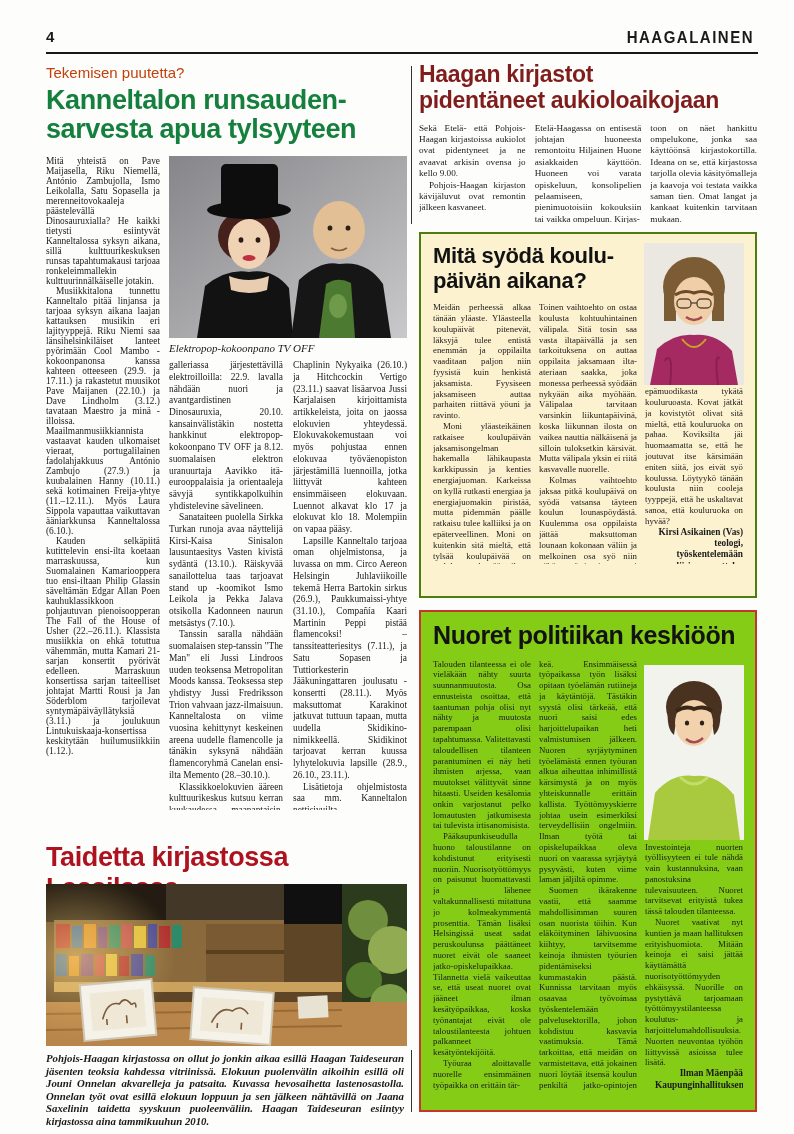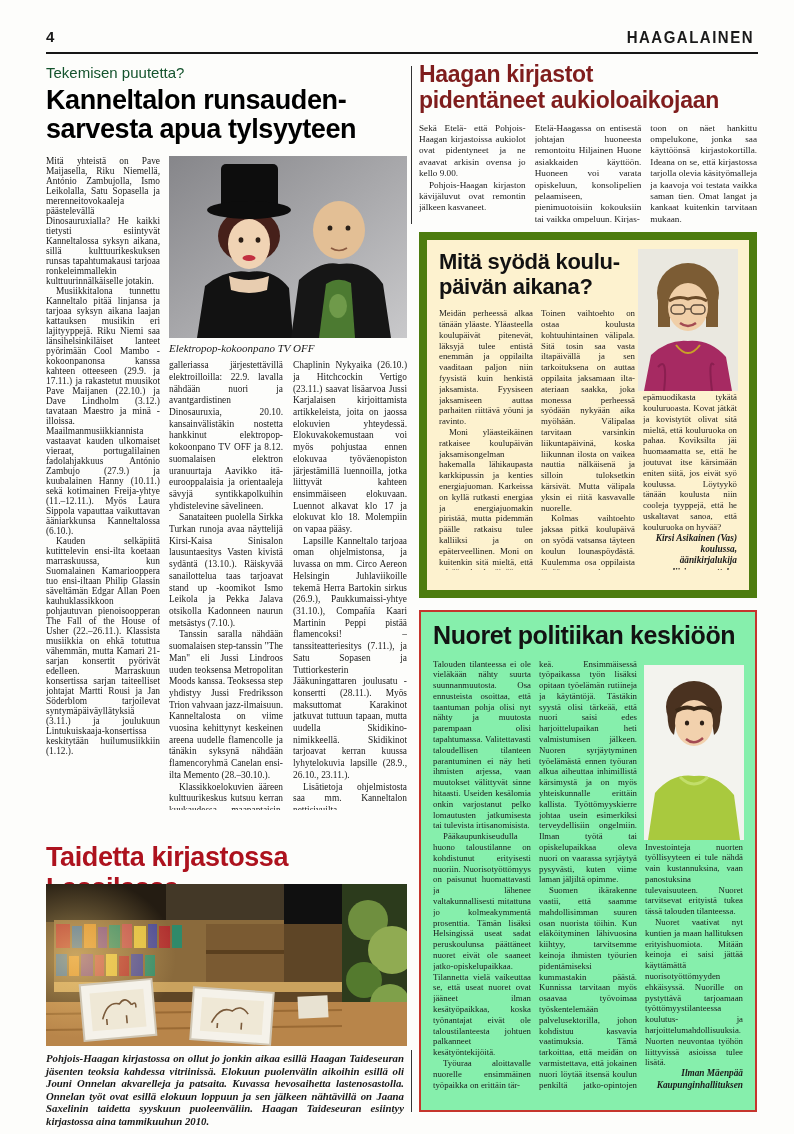--- a/index.html
+++ b/index.html
@@ -15,57 +15,57 @@
   .hdr-rule { position: absolute; left: 46px; top: 52px; width: 712px; height: 2px; background: #161616; }
 
   
   .ncol { text-align: justify; overflow: hidden; }
   .ncol p { margin: 0; text-indent: 10px; }
   .ncol p:first-child { text-indent: 0; }
   .prewrap { white-space: pre-line; }
 
   
   .sec-kanneltalo { position: absolute; left: 46px; top: 64px; width: 361px; }
-  .kicker { font: 15px "Liberation Sans", sans-serif; color: #14532d; }
+  .kicker { font: 15px "Liberation Sans", sans-serif; color: #c2410c; }
   .hl-red { font: bold 27px/1.06 "Liberation Sans", sans-serif; letter-spacing: -0.4px;
-            color: #000000; margin-top: 5px; }
+            color: #15803d; margin-top: 5px; }
   .kan-row { display: flex; gap: 9px; margin-top: 13px; }
   .kan-col1 { width: 114px; height: 662px; font-size: 9.4px; line-height: 10px; }
   .kan-right { width: 238px; }
   .photo-caption { font: italic 11px/14px "Liberation Serif", serif; margin: 3px 0 5px; }
   .kan-cols { display: flex; gap: 10px; }
   .kan-cols .ncol { width: 114px; height: 450px; font-size: 9.4px; line-height: 11.7px; }
 
   
   .vdiv1 { position: absolute; left: 411px; top: 66px; width: 1px; height: 158px; background: #333; }
   .vdiv2 { position: absolute; left: 411px; top: 1050px; width: 1px; height: 62px; background: #333; }
 
   
   .sec-kirjastot { position: absolute; left: 419px; top: 62px; width: 338px; }
   .hl-purple { font: bold 23px/1.12 "Liberation Sans", sans-serif; letter-spacing: -0.3px; color: #7f1d1d; }
   .kirj-cols { display: flex; gap: 9px; margin-top: 9px; }
   .kirj-cols .ncol { flex: 1; height: 100px; font-size: 9.2px; line-height: 11.4px; }
 
   
   .opbox { position: absolute; left: 419px; width: 338px; padding: 10px 12px; }
-  .box-koulu { top: 232px; height: 366px; background: #fdf2cf; border: 8px solid #4d7c0f; }
-  .box-nuoret { top: 610px; height: 502px; background: #86efac; border: 2px solid #c5352d; }
+  .box-koulu { top: 232px; height: 366px; background: #fdf2cf; border: 2px solid #4d7c0f; }
+  .box-nuoret { top: 610px; height: 502px; background: #84cc16; border: 2px solid #c5352d; }
   .hl-box { font: bold 22px/1.12 "Liberation Sans", sans-serif; letter-spacing: -0.3px; color: #121212; }
   .hl-box-big { font: bold 25px/1.1 "Liberation Sans", sans-serif; letter-spacing: -0.4px; color: #121212; }
   .box-cols { display: flex; gap: 8px; margin-top: 9px; }
   .box-cols .ncol { flex: 1; font-size: 8.8px; line-height: 10.8px; }
   .box-koulu .box-cols .ncol { height: 262px; }
   .box-nuoret .box-cols .ncol { height: 432px; }
   .col3-flex { display: flex; flex-direction: column; }
   .box-koulu .spacer { height: 84px; flex: none; }
   .box-nuoret .spacer { height: 183px; flex: none; }
   .boxphoto { position: absolute; right: 11px; }
   .box-koulu .boxphoto { top: 9px; }
   .box-nuoret .boxphoto { top: 53px; }
-  .sig { margin-top: auto; text-align: right; font-weight: bold; font-size: 9.3px; line-height: 11.4px; font-style: italic; }
+  .sig { margin-top: auto; text-align: right; font-weight: bold; font-size: 9.3px; line-height: 11.4px; }
   .sig p { margin: 0; }
 
   
   .hl-taidetta { position: absolute; left: 46px; top: 842px; width: 364px;
                  font: bold 27px "Liberation Sans", sans-serif; letter-spacing: -0.4px; color: #ad121e; }
   .lib-photo { position: absolute; left: 46px; top: 884px; }
   .taidetta-caption { position: absolute; left: 46px; top: 1052px; width: 358px;
                       font: bold italic 10.8px/12.6px "Liberation Serif", serif; text-align: justify; }
 
   svg { display: block; }
@@ -182,21 +182,21 @@
           <p>Toinen vaihtoehto on ostaa koulusta kohtuuhintainen välipala. Sitä tosin saa vasta iltapäivällä ja sen tarkoituksena on auttaa oppilaita jaksamaan ilta-ateriaan saakka, joka monessa perheessä syödään nykyään aika myöhään. Välipalaa tarvitaan varsinkin liikuntapäivinä, koska liikunnan ilosta on vaikea nauttia nälkäisenä ja silloin tuloksetkin kärsivät. Mutta välipala yksin ei riitä kasvavalle nuorelle.</p>
           <p>Kolmas vaihtoehto jaksaa pitkä koulupäivä on syödä vatsansa täyteen koulun lounaspöydästä. Kuulemma osa oppilaista jättää maksuttoman lounaan kokonaan väliin ja melkoinen osa syö niin vähän, että tie vie nopeasti kaupan karkkihyllylle. Minunkin nuoruudessani oli</p>
         </div>
       <div class="ncol col3-flex">
         <div class="spacer"></div>
         <div>
             <p>epämuodikasta tykätä kouluruoasta. Kovat jätkät ja kovistytöt olivat sitä mieltä, että kouluruoka on pahaa. Koviksilta jäi huomaamatta se, että he joutuvat itse kärsimään eniten siitä, jos eivät syö koulussa. Löytyykö tänään koulusta niin cooleja tyyppejä, että he uskaltavat sanoa, että kouluruoka on hyvää?</p>
           </div>
         <div class="sig">
             <p>Kirsi Asikainen (Vas)</p>
-            <p>koulussa, äänikirjalukija</p>
+            <p>teologi, työskentelemään</p>
             <p>poliisin neuvottelu-</p>
           </div>
       </div>
     </div>
   </div>
 
   <div class="opbox box-nuoret">
     <div class="hl-box-big">Nuoret politiikan keskiöön</div>
     <svg class="boxphoto" width="100" height="175" viewBox="0 0 100 175">
       <rect width="100" height="175" fill="#f3f3ee"></rect>

